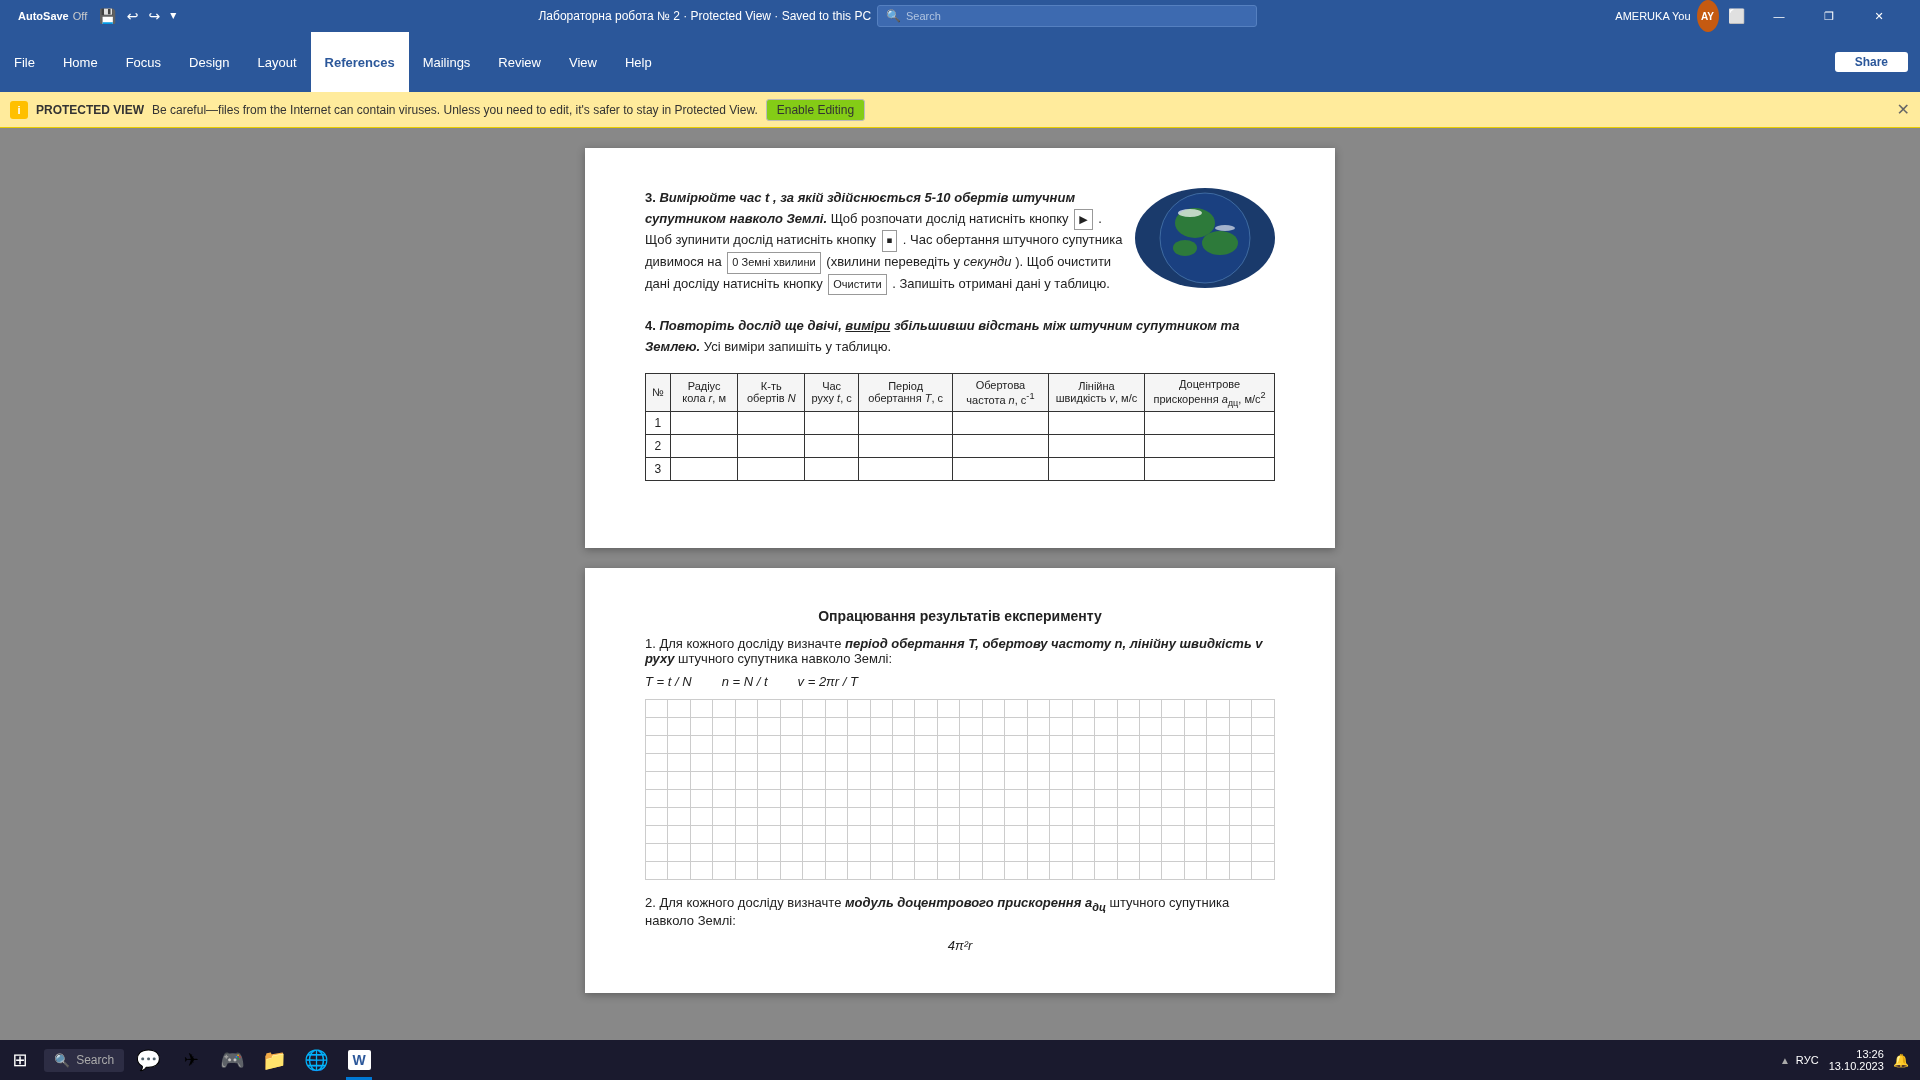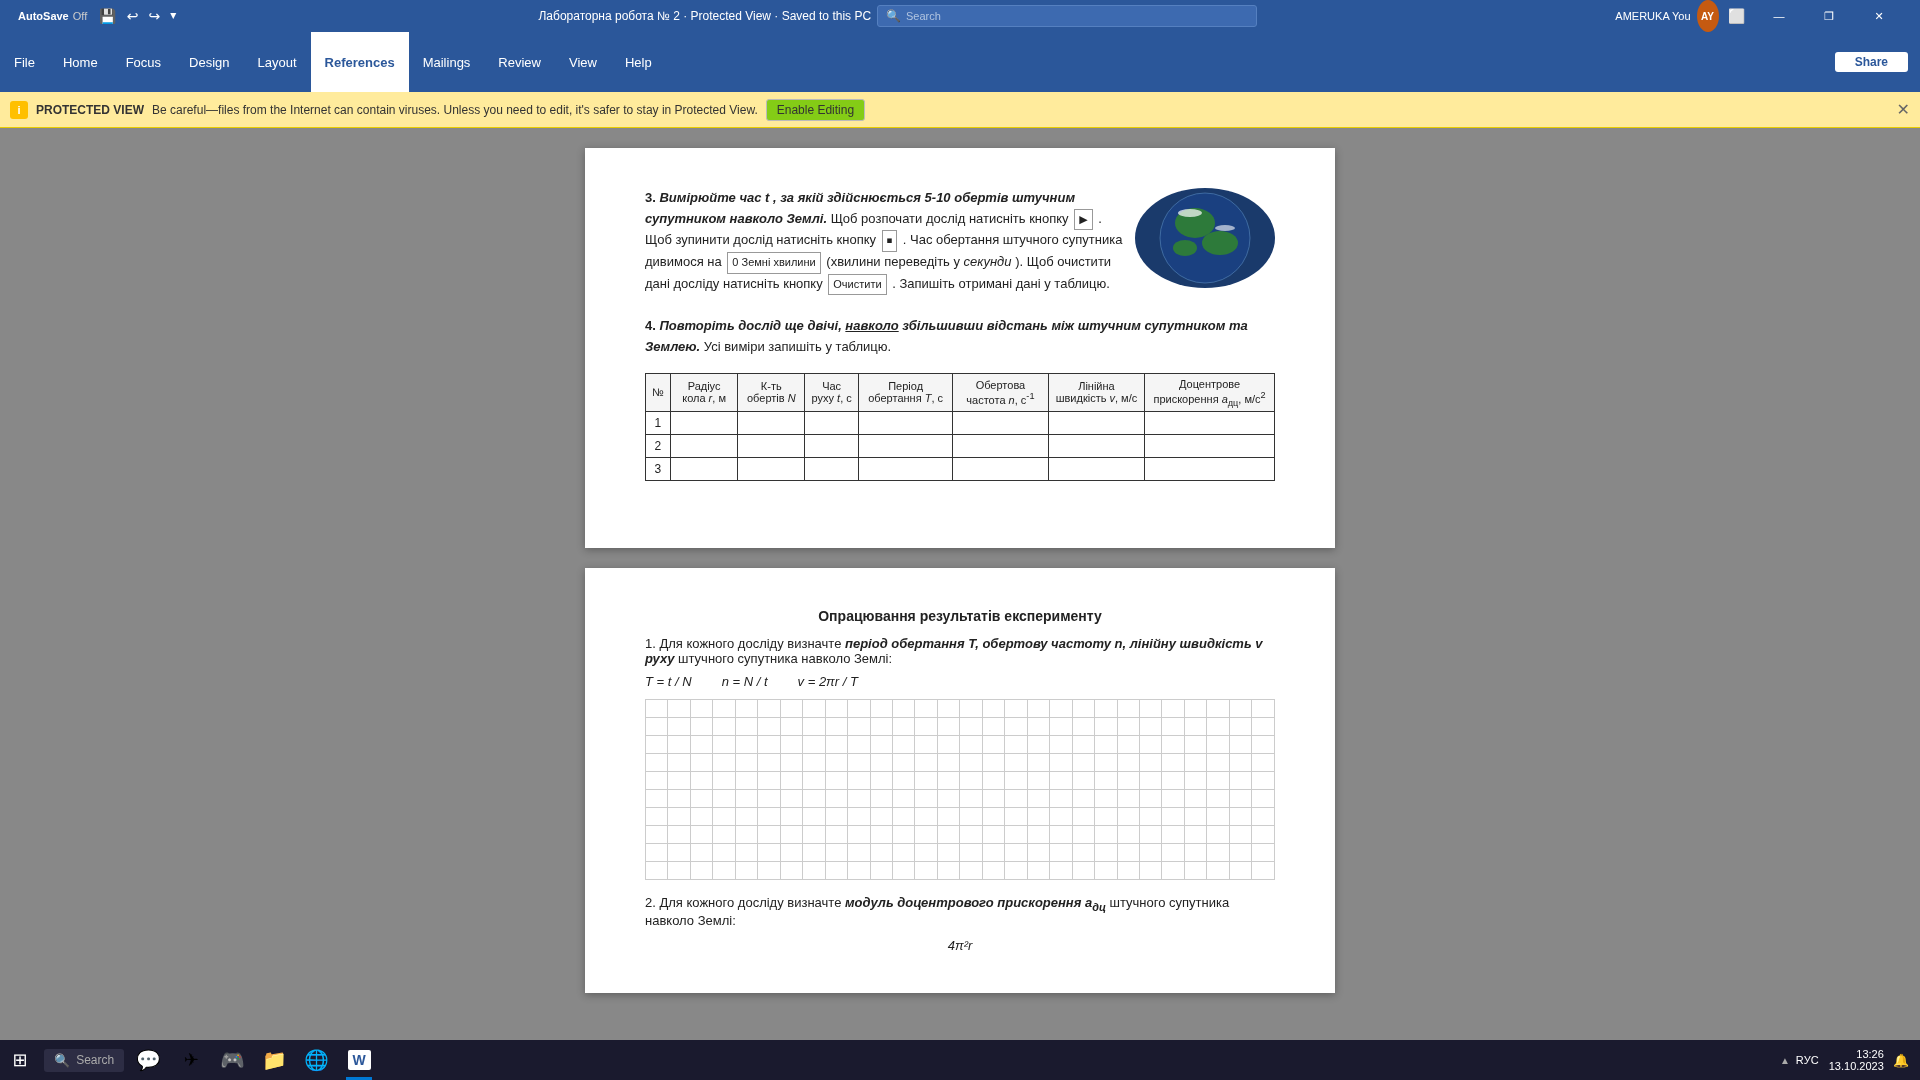--- a/index.html
+++ b/index.html
@@ -405,21 +405,21 @@
           <span class="tooltip-box">0 Земні хвилини</span>
           <span> (хвилини переведіть у </span>
           <span class="italic">секунди</span>
           <span>). Щоб очистити дані досліду натисніть кнопку </span>
           <span class="tooltip-box">Очистити</span>
           <span>. Запишіть отримані дані у таблицю.</span>
         </p>
         <br>
         <p>
           <span class="bold">4. </span>
-          <span class="italic-bold">Повторіть дослід ще двічі, <u>навколо</u> збільшивши відстань між штучним супутником та Землею.</span>
+          <span class="italic-bold">Повторіть дослід ще двічі, <u>виміри</u> збільшивши відстань між штучним супутником та Землею.</span>
           <span> Усі виміри запишіть у таблицю.</span>
         </p>
       </div>
 
       <table class="data-table">
         <thead>
           <tr>
             <th>№</th>
             <th>Радіус кола <em>r</em>, м</th>
             <th>К-ть обертів <em>N</em></th>

